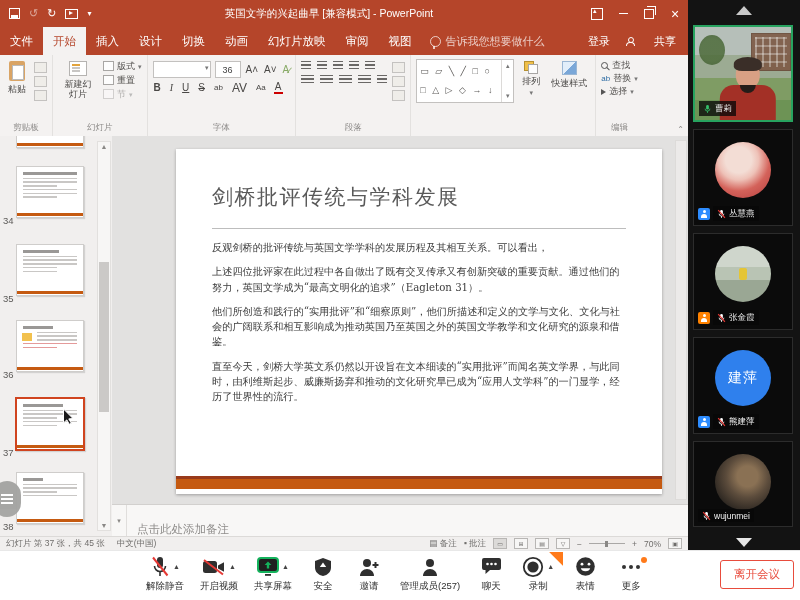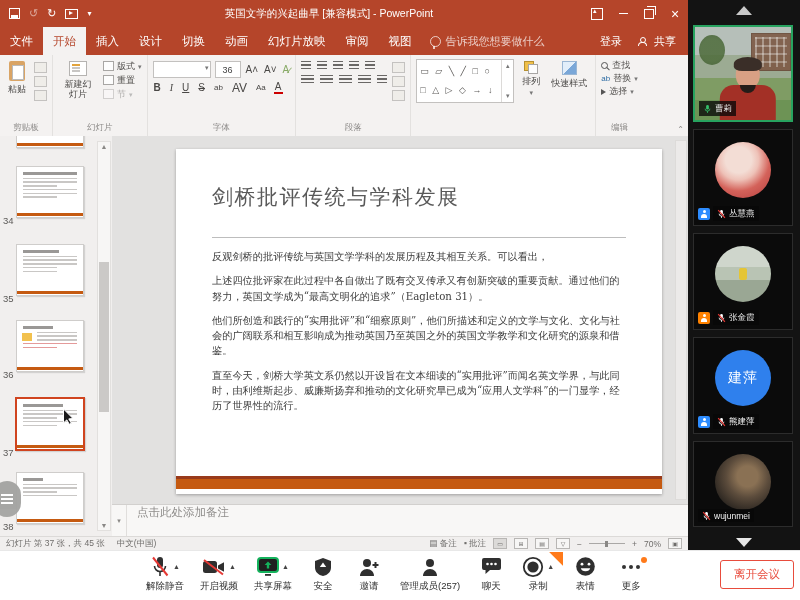--- a/index.html
+++ b/index.html
@@ -24,21 +24,21 @@
   .restore-g{width:8px;height:8px;border:1.2px solid #fff;position:relative;}
   .restore-g::before{content:"";position:absolute;left:2px;top:-4px;width:8px;height:8px;border:1.2px solid #fff;border-bottom:none;border-left:none;}
   
   .tabs{position:absolute;left:0;top:27px;width:688px;height:28px;background:#b5452a;display:flex;align-items:stretch;color:#fff;font-size:11.5px;}
   .tab{padding:7px 10px 0;cursor:default;}
   .tab.active{background:#f4f2f1;color:#b5452a;}
   .tellme{display:flex;align-items:center;gap:5px;color:rgba(255,255,255,.72);padding:0 8px;font-size:11px;}
   .bulb{width:9px;height:9px;border:1.2px solid rgba(255,255,255,.72);border-radius:50%;position:relative;}
   .bulb::after{content:"";position:absolute;left:2.6px;bottom:-3px;width:2px;height:3px;background:rgba(255,255,255,.72);}
   .tabs-right{margin-left:auto;display:flex;align-items:center;gap:16px;padding-right:12px;font-size:11px;}
-  .share-person{display:flex;align-items:center;gap:8px;}
+  .share-person{display:flex;align-items:center;gap:20px;}
   .person-g{width:8px;height:9px;position:relative;}
   .person-g::before{content:"";position:absolute;left:2px;top:0;width:4px;height:4px;border:1.2px solid #fff;border-radius:50%;}
   .person-g::after{content:"";position:absolute;left:0;bottom:0;width:7px;height:3px;border:1.2px solid #fff;border-bottom:none;border-radius:4px 4px 0 0;}
   
   .ribbon{position:absolute;left:0;top:55px;width:688px;height:81px;background:#f4f2f1;border-bottom:1px solid #d6d4d2;display:flex;}
   .rgroup{display:flex;flex-direction:column;border-right:1px solid #e3e1df;padding:4px 5px 0;}
   .rg-body{flex:1;display:flex;gap:5px;align-items:flex-start;}
   .rg-label{text-align:center;font-size:8.5px;color:#8c8a88;padding:3px 0 2px;}
   .bigbtn{display:flex;flex-direction:column;align-items:center;justify-content:flex-start;font-size:9px;color:#4a4846;gap:3px;padding:2px 3px;text-align:center;line-height:1.15;}
   .clip-ico{width:16px;height:20px;background:#d9a465;border-radius:2px;position:relative;}
@@ -95,27 +95,27 @@
   .tbar{position:absolute;left:0;right:0;bottom:1px;height:3.5px;background:#c55a11;}
   .thumb.sel{border:2px solid #d0441f;left:15px;}
   .t36block{position:absolute;left:5px;top:12px;width:10px;height:8px;background:#f2c14e;}
   .tscroll{position:absolute;right:1px;top:5px;width:12px;height:388px;background:#f7f6f5;border:1px solid #e2e0de;}
   .tscroll .sa{position:absolute;left:0;right:0;text-align:center;font-size:7px;color:#8a8886;}
   .tscroll .sthumb{position:absolute;left:1px;right:1px;top:120px;height:150px;background:#cbc9c7;}
   .cursor-svg{position:absolute;left:62px;top:272px;z-index:5;}
   
   .canvas{position:absolute;left:112px;top:136px;width:576px;height:368px;background:#e2e1e0;}
   .slide{position:absolute;left:64px;top:13px;width:486px;height:345px;background:#fff;box-shadow:0 1px 3px rgba(0,0,0,.3);}
-  .s-title{margin:34px 36px 0;font-family:Liberation Mono, monospace;font-size:21px;color:#595959;letter-spacing:1.5px;border-bottom:1px solid #bdbdbd;padding-bottom:26px;}
+  .s-title{margin:34px 36px 0;font-family:Liberation Mono, monospace;font-size:21px;color:#595959;letter-spacing:1.5px;border-bottom:1px solid #bdbdbd;padding-bottom:17px;}
   .s-body{margin:11px 36px 0;font-family:"DejaVu Serif","Liberation Serif",serif;font-size:10.2px;color:#3d3d3d;line-height:1.5;}
   .s-body p{margin:0 0 9px;}
   .s-bar{position:absolute;left:0;right:0;bottom:5px;height:13px;background:linear-gradient(180deg,#993a1b 0 3px,#c55a11 3px);}
   .cscroll{position:absolute;right:1px;top:4px;width:10px;height:358px;background:#eceae9;border:1px solid #dddbd9;}
   
-  .notes{position:absolute;left:112px;top:504px;width:576px;height:32px;background:#f8f7f6;border-top:1px solid #d2d0ce;display:flex;align-items:flex-start;}
+  .notes{position:absolute;left:112px;top:504px;width:576px;height:32px;background:#f8f7f6;border-top:1px solid #d2d0ce;display:flex;align-items:flex-end;}
   .notes-split{width:14px;height:100%;border-right:1px solid #e0dedc;display:flex;align-items:center;justify-content:center;font-size:7px;color:#8a8886;}
   .notes-text{margin-left:10px;font-size:11.5px;color:#8f8d8b;}
   .status{position:absolute;left:0;top:536px;width:688px;height:14px;background:#f1efee;border-top:1px solid #dcdad8;display:flex;align-items:center;font-size:8.5px;color:#6f6d6b;padding:0 6px;gap:12px;box-sizing:border-box;}
   .st-right{margin-left:auto;display:flex;align-items:center;gap:7px;}
   .viewbox{width:12px;height:9px;border:1px solid #b8b6b4;background:#f7f6f5;font-size:6px;color:#6f6d6b;display:flex;align-items:center;justify-content:center;}
   .viewbox.on{background:#dcdad8;}
   .zoomline{width:36px;height:1px;background:#aaa8a6;position:relative;}
   .zoomline::after{content:"";position:absolute;left:16px;top:-2.5px;width:3px;height:6px;background:#8a8886;}
   
   .sidebar{position:absolute;left:688px;top:0;width:112px;height:550px;background:#131313;}

